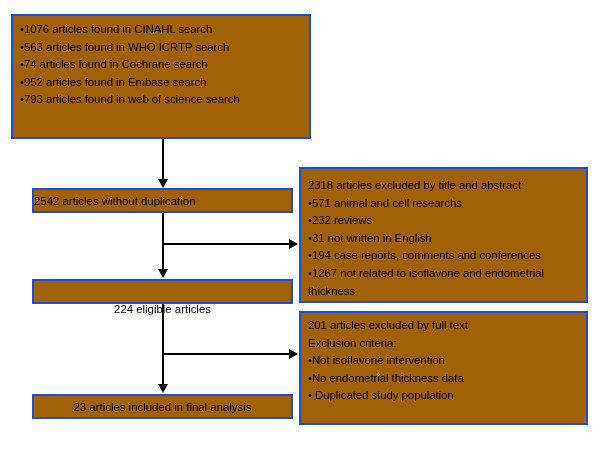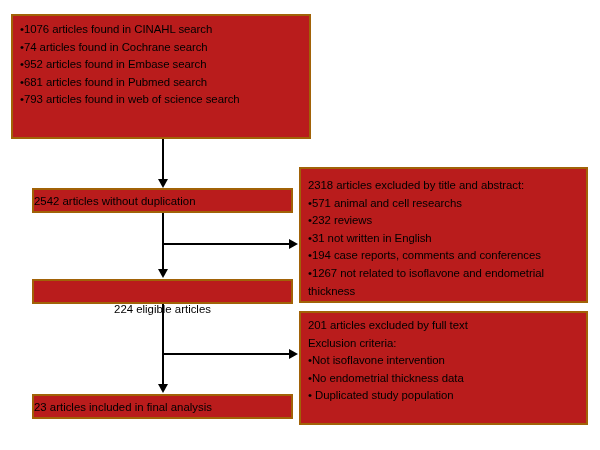--- a/index.html
+++ b/index.html
@@ -20,22 +20,22 @@
     position: absolute;
     left: 0; top: 0;
     width: 600px;
     height: 450px;
   }
 
   
   .box {
     position: absolute;
     box-sizing: border-box;
-    border: 2px solid #a16207;
-    background: #b91c1c;
+    border: 2px solid #1d4ed8;
+    background: #a16207;
     font-size: 11.4px;
     line-height: 17.6px;
     color: #000000;
   }
 
   .box-sources {
     left: 11px;
     top: 14px;
     width: 300px;
     height: 125px;
@@ -60,21 +60,21 @@
     text-align: center;
     line-height: 21px;
     padding-top: 18px;
   }
 
   .box-final {
     left: 32px;
     top: 394px;
     width: 261px;
     height: 25px;
-    text-align: left;
+    text-align: center;
     line-height: 21px;
     padding-top: 1px;
   }
 
   .box-excl1 {
     left: 299px;
     top: 167px;
     width: 289px;
     height: 136px;
     padding: 8px 0 0 7px;
@@ -129,23 +129,23 @@
     border-left: 9px solid #000000;
   }
 </style>
 </head>
 <body>
 
 <div class="canvas">
 
   <div class="box box-sources">
     <div class="line-item">•1076 articles found in CINAHL search</div>
+    <div class="line-item">•563 articles found in WHO ICRTP search</div>
     <div class="line-item">•74 articles found in Cochrane search</div>
     <div class="line-item">•952 articles found in Embase search</div>
-    <div class="line-item">•681 articles found in Pubmed search</div>
     <div class="line-item">•793 articles found in web of science search</div>
   </div>
 
   <div class="vline" style="left:162px; top:139px; height:42px;"></div>
   <div class="arrow-down" style="left:158px; top:179px;"></div>
 
   <div class="box box-nodup">
     <span class="centered-label">2542 articles without duplication</span>
   </div>
 

